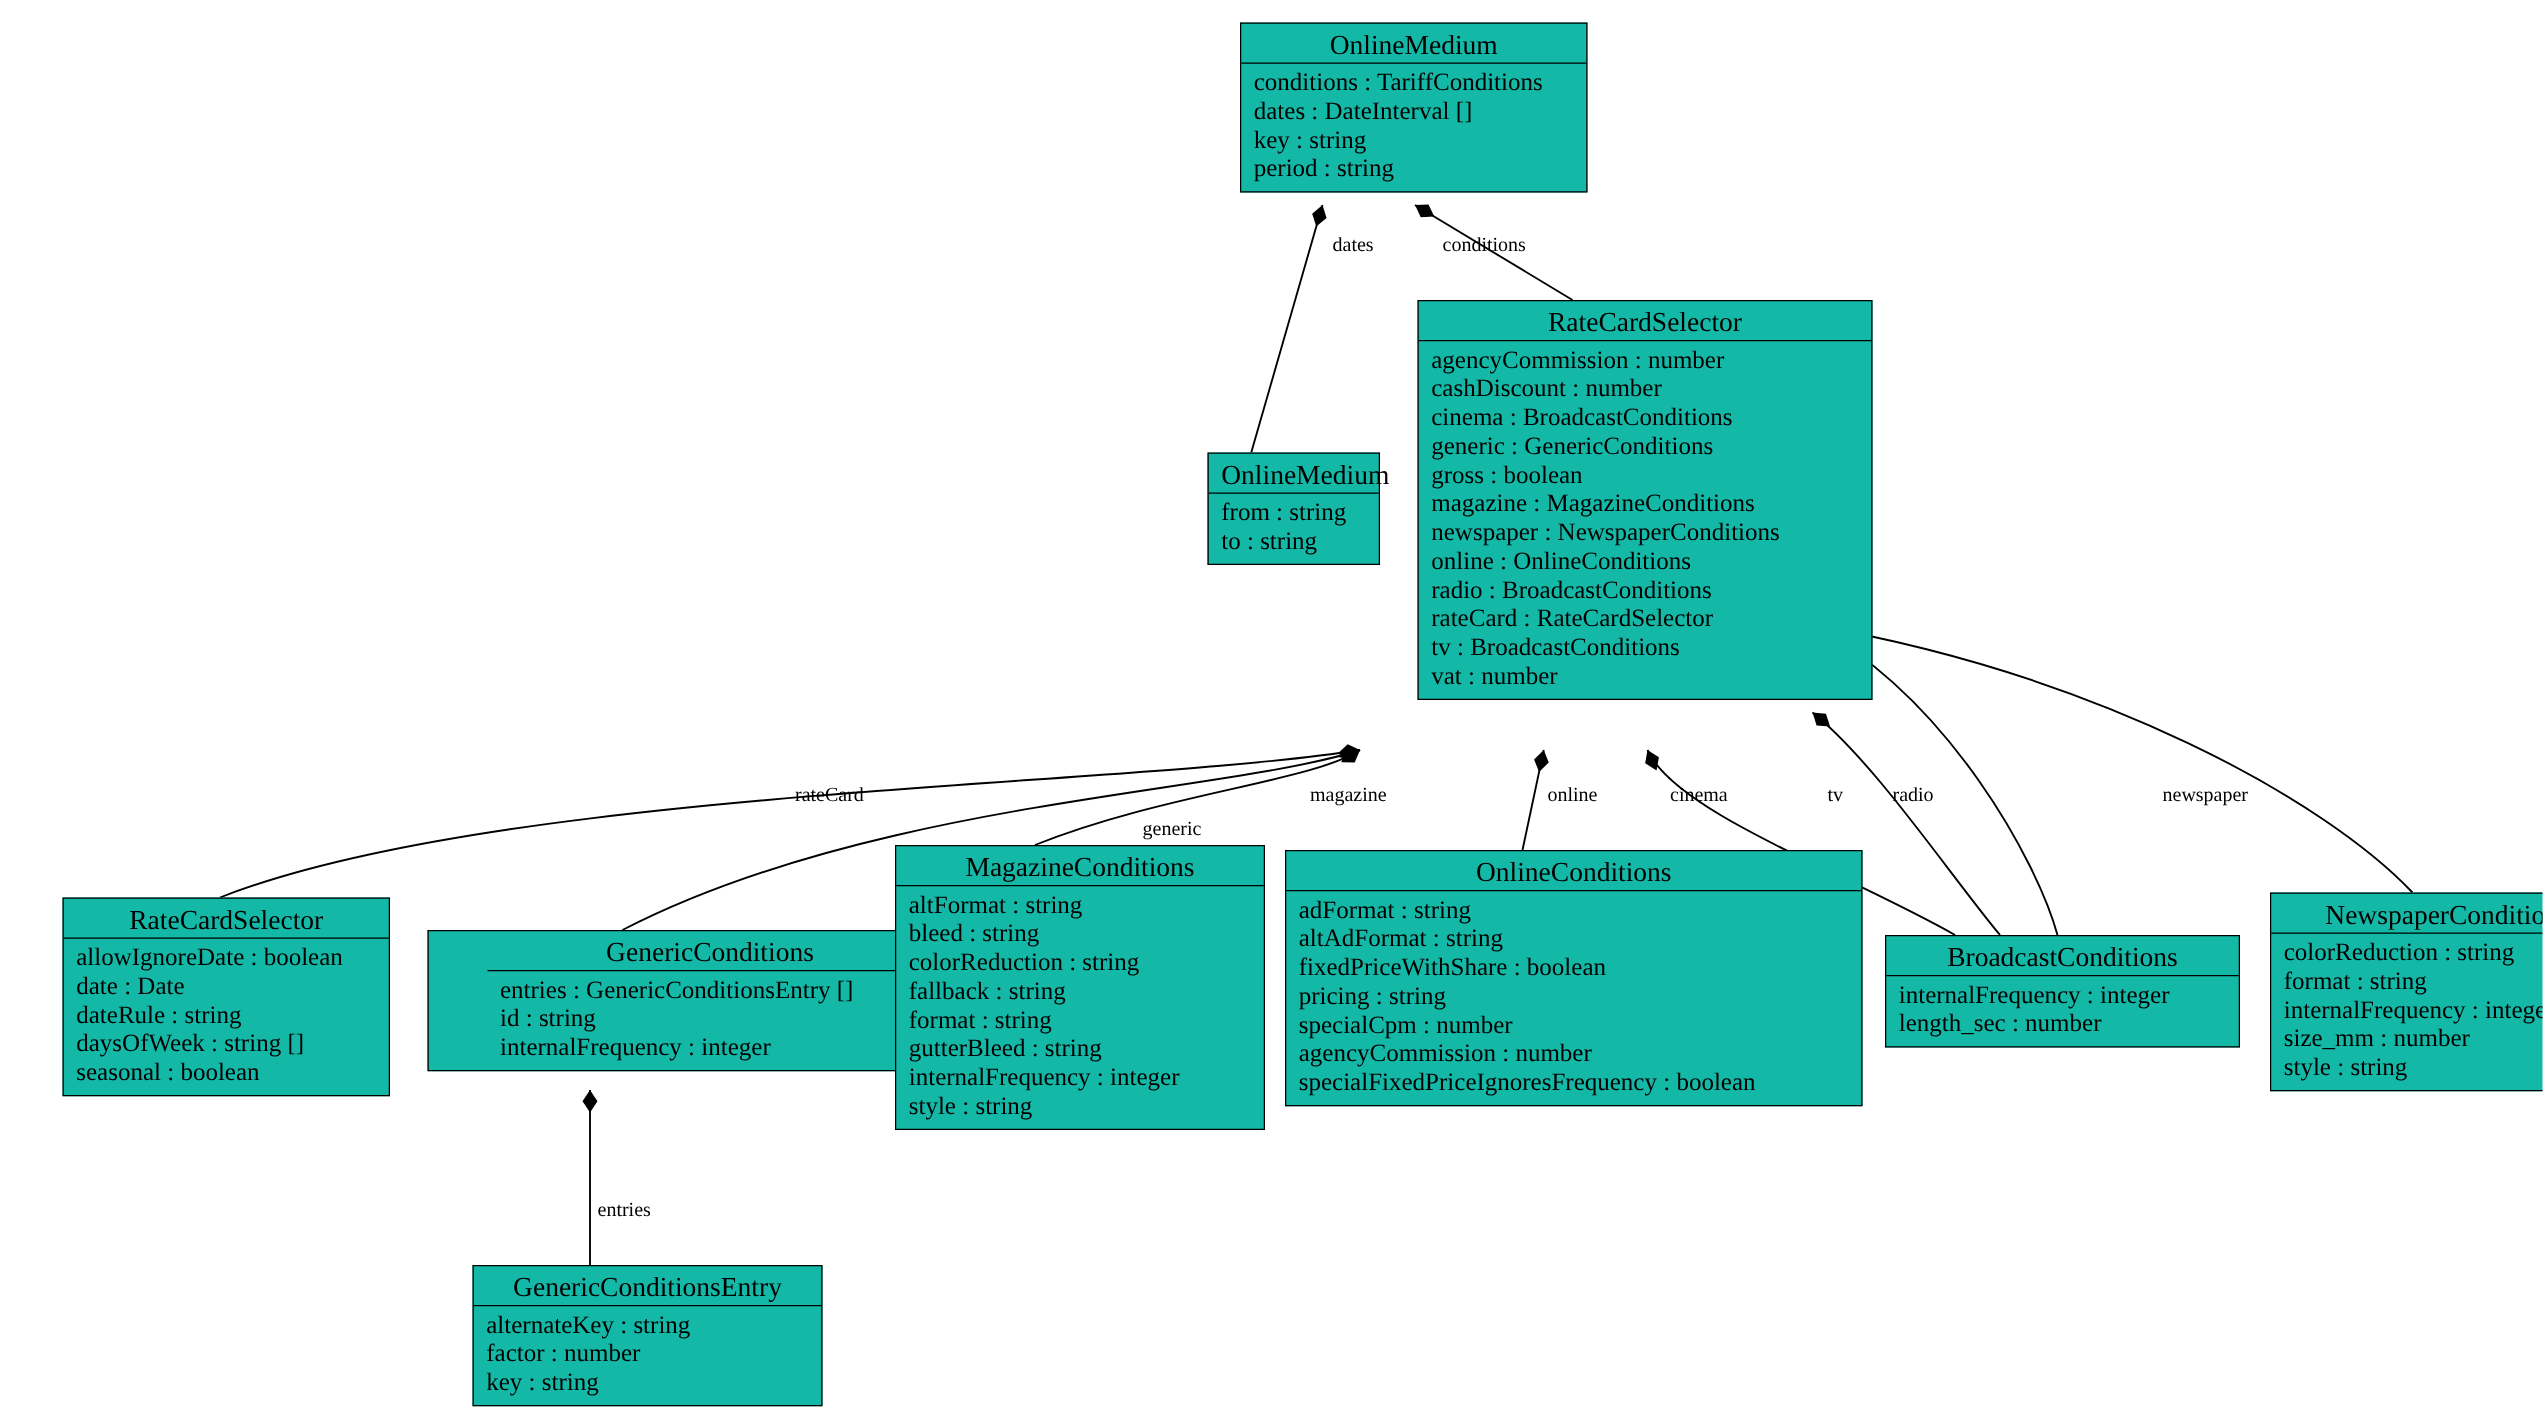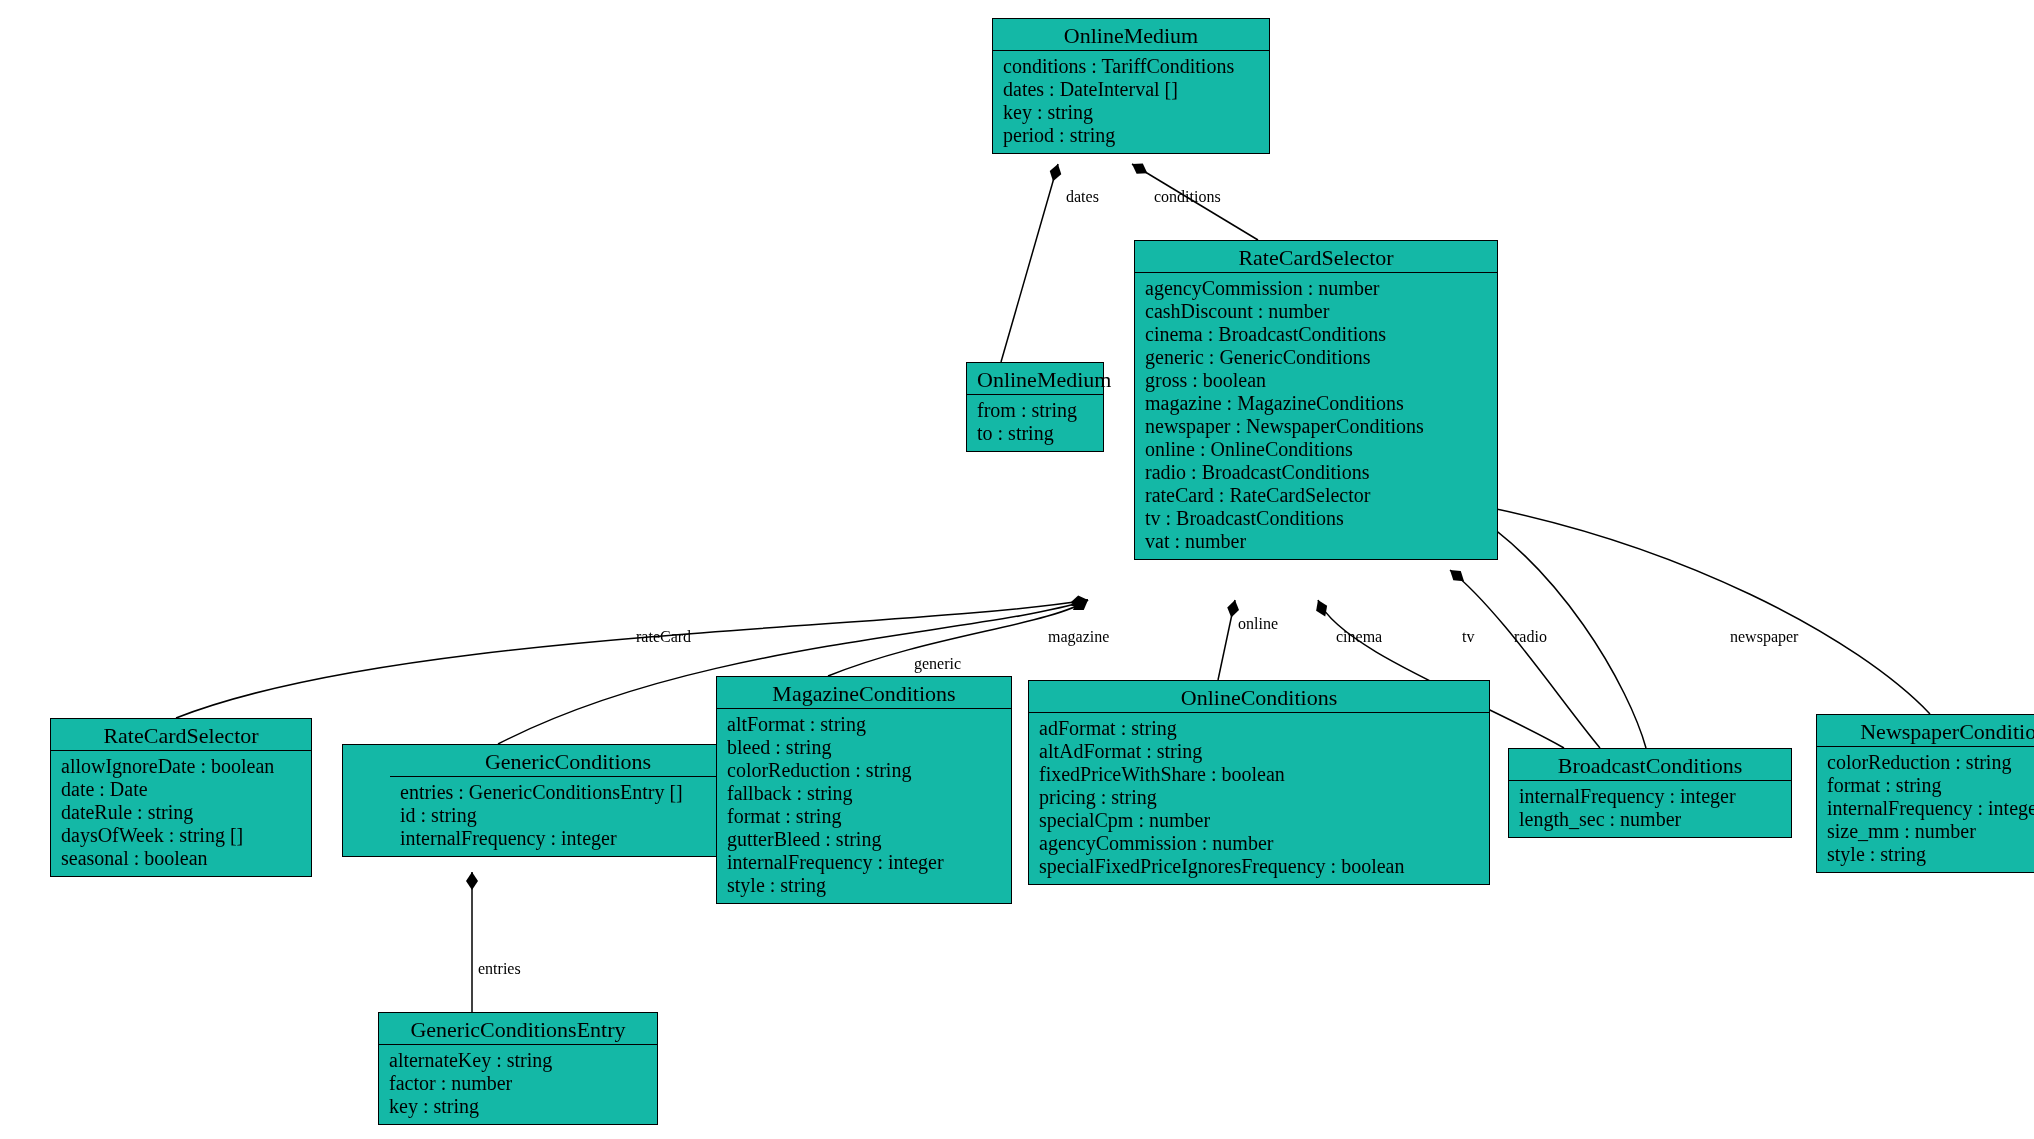--- a/index.html
+++ b/index.html
@@ -188,18 +188,18 @@
     <span class="attr">size_mm : number</span>
     <span class="attr">style : string</span>
   </div>
 </div>
 
 <div class="edge-label" style="left:1066px; top:188px;">dates</div>
 <div class="edge-label" style="left:1154px; top:188px;">conditions</div>
 <div class="edge-label" style="left:636px;  top:628px;">rateCard</div>
 <div class="edge-label" style="left:914px;  top:628px;margin-top:27px;">generic</div>
 <div class="edge-label" style="left:1048px; top:628px;">magazine</div>
-<div class="edge-label" style="left:1238px; top:615px;">online</div>
+<div class="edge-label" style="left:1238px; top:628px;">online</div>
 <div class="edge-label" style="left:1336px; top:628px;">cinema</div>
 <div class="edge-label" style="left:1462px; top:628px;">tv</div>
 <div class="edge-label" style="left:1514px; top:628px;">radio</div>
 <div class="edge-label" style="left:1730px; top:628px;">newspaper</div>
 <div class="edge-label" style="left:478px;  top:960px;">entries</div>
 
 </body></html>

